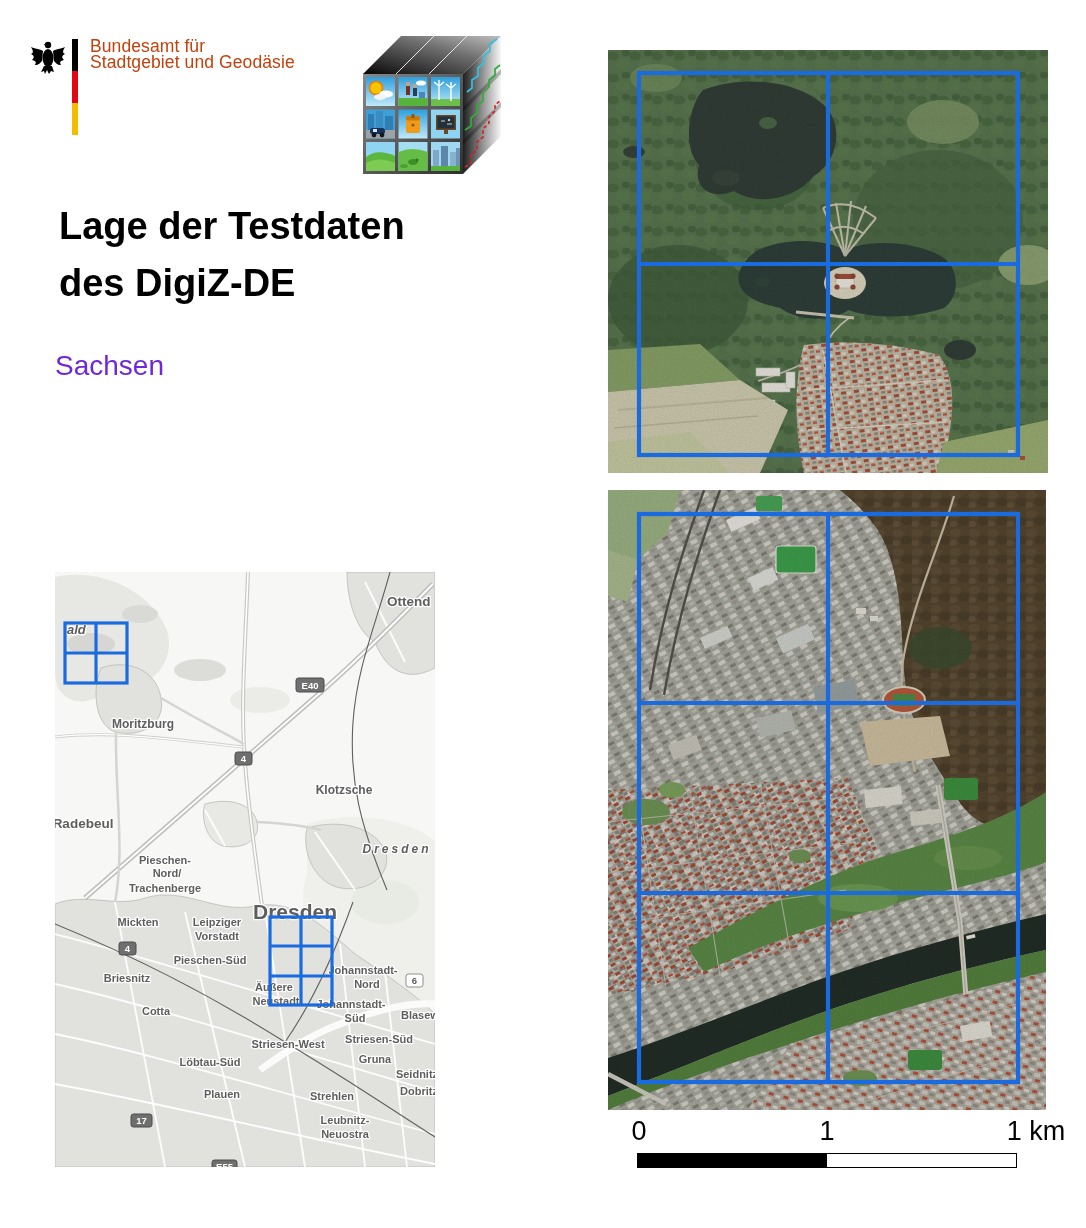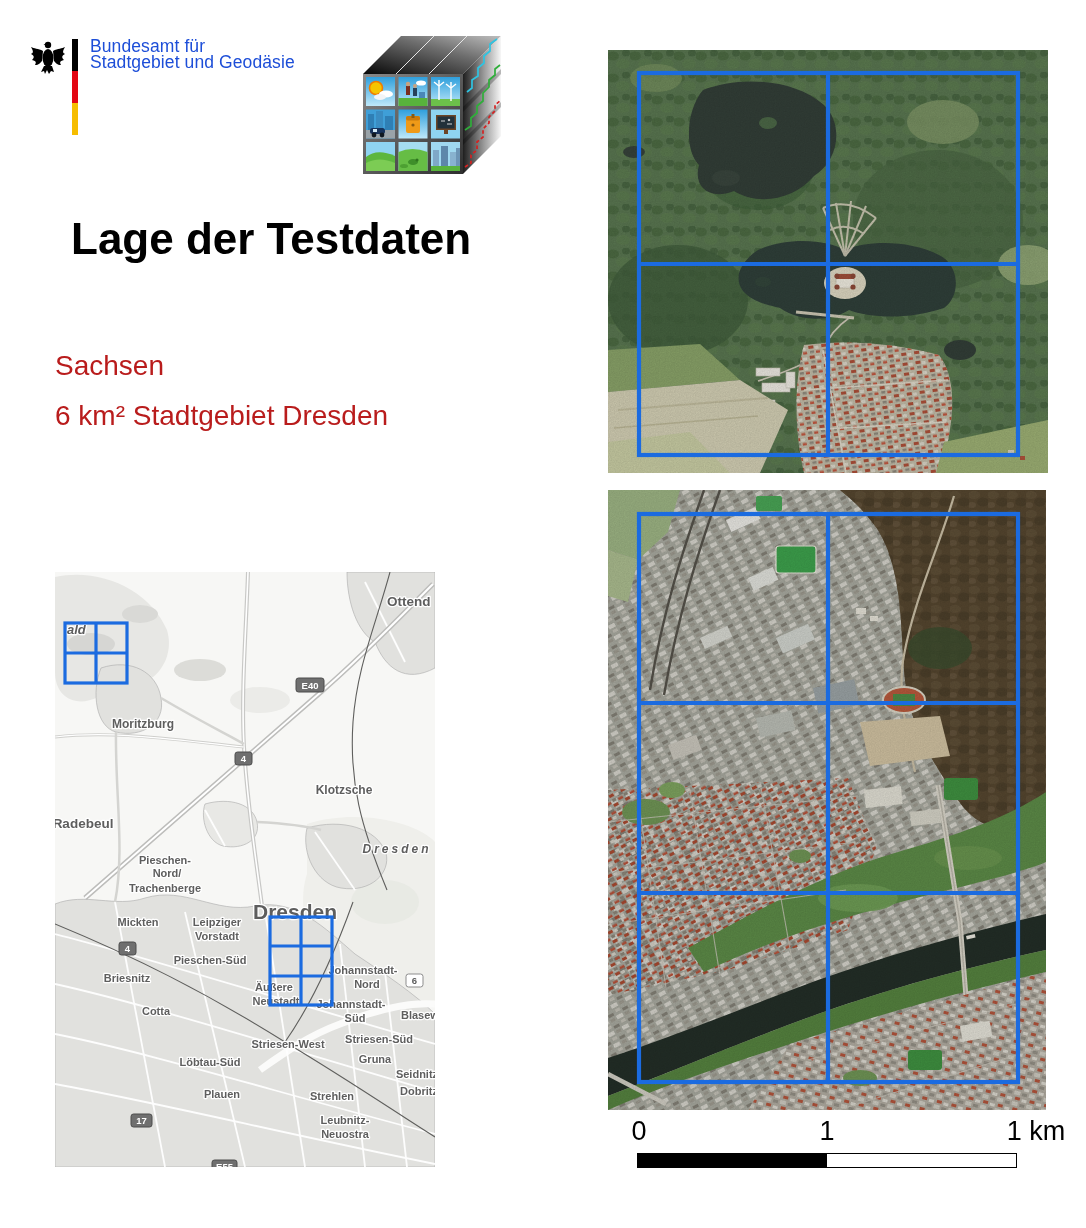--- a/index.html
+++ b/index.html
@@ -4,24 +4,24 @@
 <style>
   html,body{margin:0;padding:0;}
   body{width:1086px;height:1228px;position:relative;background:#ffffff;
        font-family:"Liberation Sans",sans-serif;color:#111;overflow:hidden;}
   .abs{position:absolute;}
   
   .bkg-logo{left:28px;top:36px;width:300px;height:110px;}
   .bkg-eagle{position:absolute;left:2px;top:2px;}
   .bkg-stripe{position:absolute;left:44px;top:3px;width:6px;height:96px;display:flex;flex-direction:column;}
   .bkg-stripe div{flex:1;}
-  .bkg-text{position:absolute;left:62px;top:3px;font-size:17.5px;line-height:15.5px;color:#1d4ed8;letter-spacing:.1px;}
+  .bkg-text{position:absolute;left:62px;top:3px;font-size:17.5px;line-height:15.5px;color:#c2410c;letter-spacing:.1px;}
   
-  .page-title{left:55px;top:194px;font-size:44px;line-height:57px;font-weight:bold;color:#000;margin:16px;}
-  .subtitle{left:55px;top:341px;font-size:28px;line-height:50px;font-weight:400;color:#b91c1c;}
+  .page-title{left:55px;top:194px;font-size:38px;line-height:57px;font-weight:bold;color:#000;margin:4px;}
+  .subtitle{left:55px;top:341px;font-size:28px;line-height:50px;font-weight:400;color:#6d28d9;}
   
   figure{margin:0;padding:0;}
   .overview-map{left:55px;top:572px;width:380px;height:595px;}
   .aerial-top{left:608px;top:50px;width:440px;height:423px;}
   .aerial-bottom{left:608px;top:490px;width:438px;height:620px;}
   
   .scalebar{left:608px;top:1116px;width:460px;height:80px;font-size:27px;color:#000;}
   .scalebar .tick{position:absolute;top:0;transform:translateX(-50%);white-space:nowrap;}
   .scalebar .bar{position:absolute;left:29px;top:37px;width:378px;height:13px;border:1.6px solid #000;background:#fff;}
   .scalebar .bar .half{position:absolute;left:0;top:0;width:50%;height:100%;background:#000;}
@@ -167,25 +167,25 @@
     <rect x="76" y="120" width="6" height="17" fill="#7fa8c8"></rect>
       <rect x="84" y="116" width="7" height="21" fill="#5d87aa"></rect>
       <rect x="93" y="122" width="6" height="15" fill="#88b2cf"></rect>
       <rect x="99" y="118" width="4" height="19" fill="#6c94b5"></rect>
     <rect x="74" y="136" width="29" height="5" fill="#58b33c"></rect>
   </g>
 </svg>
 
 <h1 class="abs page-title">
   <div>Lage der Testdaten</div>
+  <div>des DigiZ-DE</div>
 </h1>
 
 <div class="abs subtitle">
   <div>Sachsen</div>
-  <div>6 km² Stadtgebiet Dresden</div>
 </div>
 
 <figure class="abs overview-map">
 <svg width="380" height="595" viewBox="0 0 380 595">
   <rect width="380" height="595" fill="#f7f7f5"></rect>
 
   <g>
     <path d="M0,5 C45,-5 95,18 112,58 C122,92 92,122 62,112 C30,142 0,130 0,100 Z" fill="#e7e7e4"></path>
     <ellipse cx="36" cy="72" rx="24" ry="11" fill="#d6d6d3"></ellipse>
     <ellipse cx="85" cy="42" rx="18" ry="9" fill="#d9d9d6"></ellipse>

